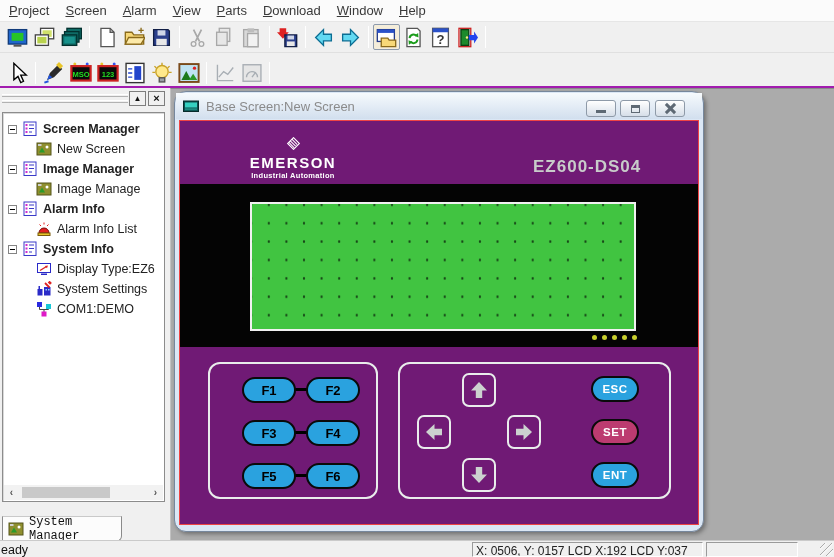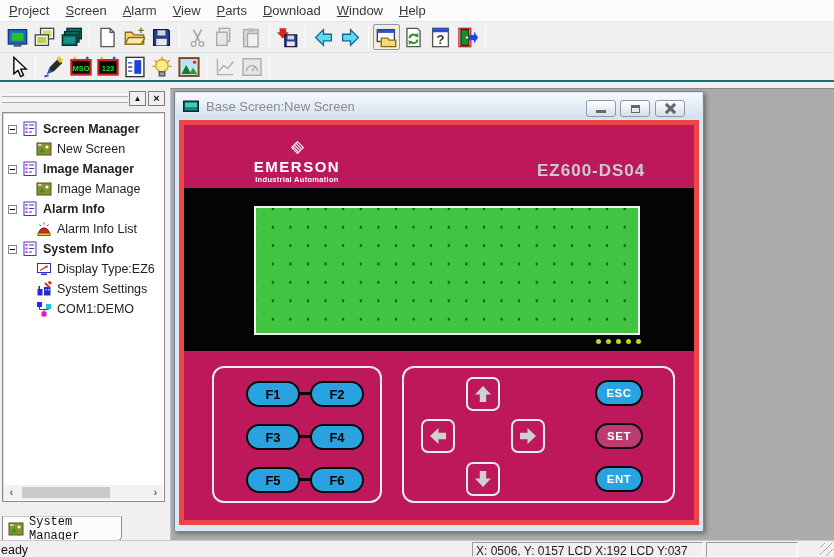--- a/index.html
+++ b/index.html
@@ -9,21 +9,21 @@
 
 
 .menubar{position:absolute;top:0;left:0;right:0;height:22px;background:#fbfbfb;
          border-bottom:1px solid #e6e6e6;display:flex;align-items:center;padding-left:1px}
 .menu-item{display:inline-block;padding:3px 8px;font-size:13px;color:#3a3a3a;cursor:default}
 .menu-item::first-letter{text-decoration:underline}
 
 
 .toolbar{position:absolute;left:0;right:0;display:flex;align-items:center;background:#f0f0f0;padding-left:4px}
 .tb1{top:22px;height:31px;border-bottom:1px solid #e0e0e0}
-.tb2{top:54px;height:28px;border-bottom:2px solid #0f766e}
+.tb2{top:60px;height:28px;border-bottom:2px solid #a21caf}
 .tbtn{width:27px;height:26px;display:flex;align-items:center;justify-content:center;flex:0 0 auto}
 .tbtn svg{display:block}
 .tbtn.pressed{background:#f4edda;border:1px solid #8d9aab;border-radius:2px}
 .tb-sep{width:1px;height:22px;background:#d2d2d2;border-right:1px solid #fff;margin:0 4px;flex:0 0 auto}
 
 
 .sidebar{position:absolute;top:88px;left:0;width:170px;bottom:17px;background:#f0f0f0}
 .grip-line{position:absolute;left:2px;right:42px;height:3px;border-top:1px solid #fff;border-bottom:1px solid #b2b2b2}
 .ph-btn{position:absolute;top:3px;width:17px;height:15px;background:#f0f0f0;border:1px solid #7d7d7d;
         font-size:8px;line-height:13px;text-align:center;color:#111;font-weight:bold}
@@ -42,35 +42,35 @@
 .hs-thumb{position:absolute;left:18px;width:88px;top:2px;height:11px;background:#c9c9c9}
 .side-tab{position:absolute;left:2px;top:428px;width:120px;height:22px;background:#fcfcfc;
           border:1px solid #8a8a8a;border-top:1px solid #c9c9c9;border-radius:0 0 6px 0;
           display:flex;align-items:center;padding:12px 5px;gap:5px;
           font-family:"Liberation Mono","DejaVu Sans Mono",monospace;font-size:12px;color:#111}
 
 
 .mdi{position:absolute;top:88px;left:170px;right:0;bottom:17px;background:#ababab;
      border-top:1px solid #8a8a8a;border-left:1px solid #c2c2c2}
 .win{position:absolute;left:3px;top:2px;width:530px;height:441px;background:#dbe7f5;
-     border:1px solid #76879c;border-radius:2px;box-shadow:2px 2px 4px rgba(0,0,0,.35)}
+     border:1px solid #76879c;border-radius:12px;box-shadow:2px 2px 4px rgba(0,0,0,.35)}
 .win-title{position:absolute;top:1px;left:1px;right:1px;height:26px;
            background:linear-gradient(#f6fafd,#d2dfee);display:flex;align-items:center;padding-left:7px}
 .win-title-text{font-size:13px;color:#8b8b8b;margin-left:7px}
 .win-btn{position:absolute;top:7px;width:30px;height:17px;border:1px solid #8e9aa8;border-radius:3px;
          background:linear-gradient(#ffffff,#d6dee8);display:flex;align-items:center;justify-content:center}
 .wb-min-glyph{width:10px;height:3px;background:#5e6974;margin-top:6px}
 .wb-max-glyph{width:9px;height:8px;border:1px solid #5e6974;border-top:3px solid #5e6974}
 .wb-x{position:relative;width:11px;height:11px}
 .wb-x::before,.wb-x::after{content:"";position:absolute;left:-1px;top:4px;width:13px;height:3px;background:#5e6974}
 .wb-x::before{transform:rotate(45deg)}.wb-x::after{transform:rotate(-45deg)}
 
 
-.client{position:absolute;left:4px;top:28px;width:520px;height:405px;background:#be185d;
-        border:5px solid #ef4444;overflow:hidden}
+.client{position:absolute;left:4px;top:28px;width:520px;height:405px;background:#701a75;
+        border:1px solid #ef4444;overflow:hidden}
 .brand{position:absolute;left:55px;top:15px;width:116px;text-align:center;color:#fff}
 .brand-name{font-size:15px;font-weight:bold;letter-spacing:1.5px}
 .brand-sub{font-size:7.5px;font-weight:bold;letter-spacing:.3px}
 .model{position:absolute;left:353px;top:36px;font-size:17px;font-weight:bold;color:#c8ccca;letter-spacing:1px}
 .lcd-zone{position:absolute;left:0;top:63px;width:520px;height:163px;background:#040404}
 .lcd{position:absolute;left:70px;top:18px;width:386px;height:129px;background:#41c441;border:2px solid #f1f1f1;
      background-image:radial-gradient(circle,rgba(0,0,0,.65) .9px,transparent 1.5px);
      background-size:17.6px 18.4px;background-position:8px 10px}
 .leds{position:absolute;left:412px;top:151px;display:flex;gap:5px}
 .led{width:5px;height:5px;border-radius:50%;background:#c9cf2e}

